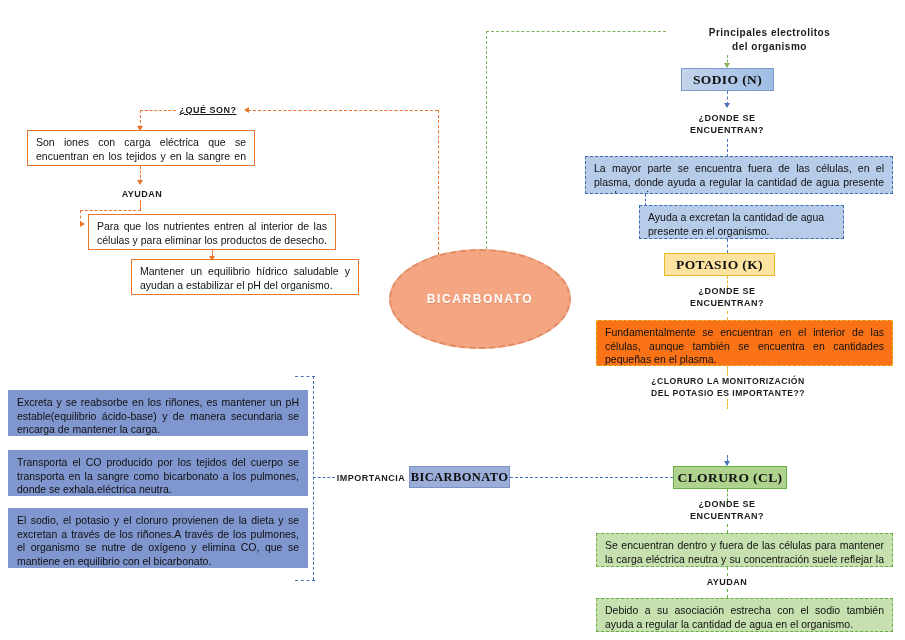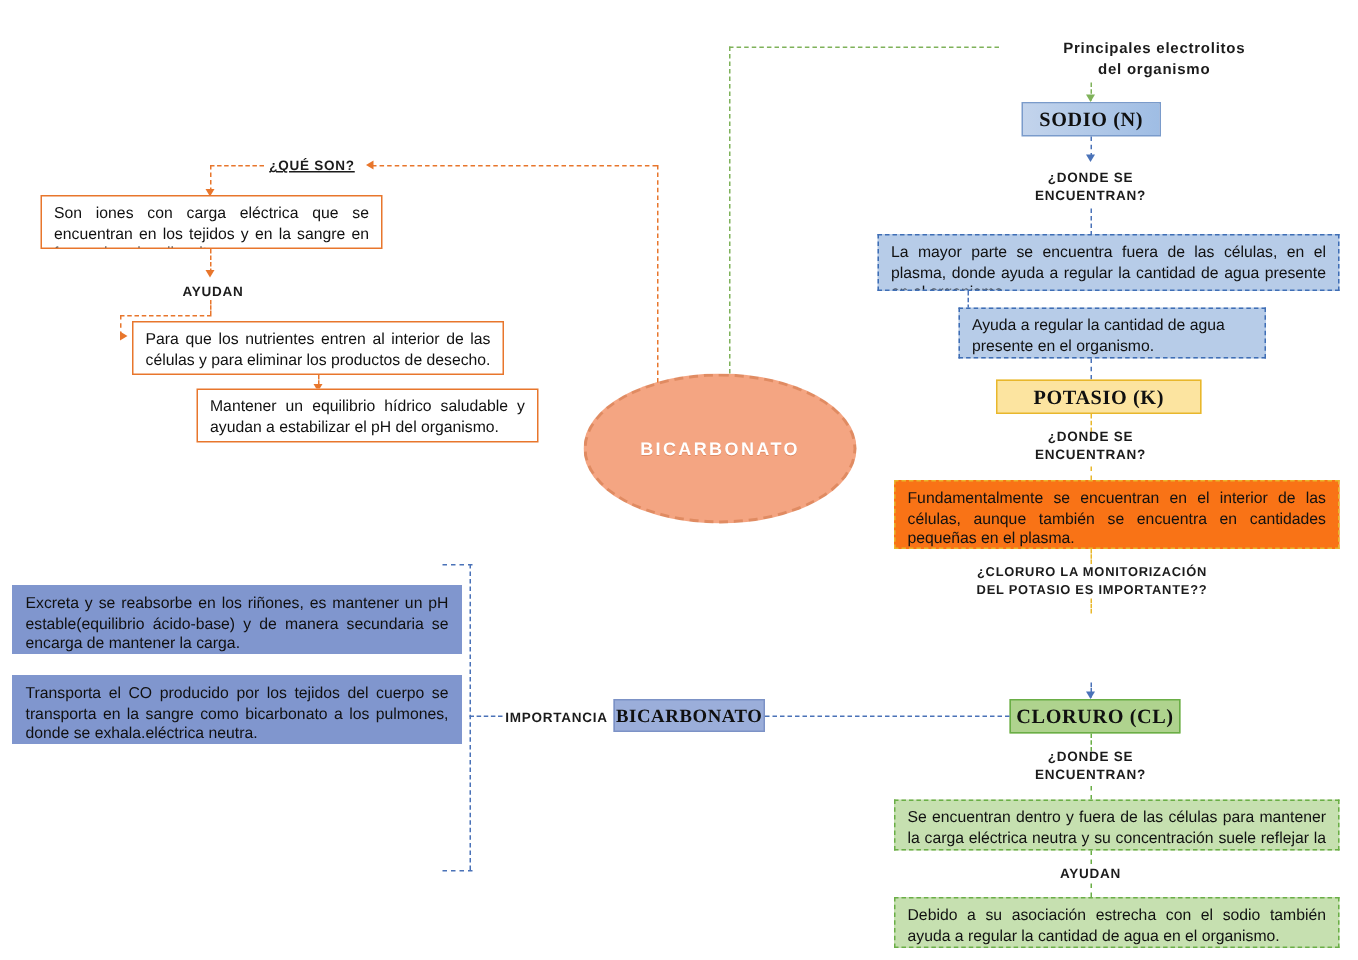--- a/index.html
+++ b/index.html
@@ -139,26 +139,26 @@
 
   <div class="ln v-bl" style="left:727px;top:139px;height:18px;"></div>
 
   <div class="tbox blue-dashed" style="left:585px;top:156px;width:308px;height:38px;">
     <span>La mayor parte se encuentra fuera de las células, en el plasma, donde ayuda a regular la cantidad de agua presente en el organismo.</span>
   </div>
 
   <div class="ln v-bl" style="left:645px;top:194px;height:12px;"></div>
 
   <div class="tbox blue-dashed" style="left:639px;top:205px;width:205px;height:34px;text-align:left;">
-    <span>Ayuda a regular la cantidad de agua presente en el organismo.</span>
+    <span>Ayuda a excretan la cantidad de agua presente en el organismo.</span>
   </div>
 
   <div class="ln v-bl" style="left:727px;top:239px;height:14px;"></div>
 
-  <div class="node potasio" style="left:664px;top:253px;width:137px;height:23px;">
+  <div class="node potasio" style="left:664px;top:253px;width:111px;height:23px;">
     <span>POTASIO (K)</span>
   </div>
 
   <div class="ln v-yl" style="left:727px;top:276px;height:12px;"></div>
   <div class="cap" style="left:662px;top:285px;width:130px;">
     <span>¿DONDE SE</span><br>
     <span>ENCUENTRAN?</span>
   </div>
 
   <div class="ln v-yl" style="left:727px;top:311px;height:9px;"></div>
@@ -222,14 +222,17 @@
   <div class="ln h-bl" style="left:295px;top:580px;width:20px;"></div>
 
   <div class="tbox blue-solid" style="left:8px;top:450px;width:300px;height:46px;">
     <span>Transporta el CO producido por los tejidos del cuerpo se transporta en la sangre como bicarbonato a los pulmones, donde se exhala.eléctrica neutra.</span>
   </div>
 
   <div class="tbox blue-solid" style="left:8px;top:390px;width:300px;height:46px;">
     <span>Excreta y se reabsorbe en los riñones, es mantener un pH estable(equilibrio ácido-base) y de manera secundaria se encarga de mantener la carga.</span>
   </div>
 
+  <div class="tbox blue-solid" style="left:8px;top:508px;width:300px;height:60px;">
+    <span>El sodio, el potasio y el cloruro provienen de la dieta y se excretan a través de los riñones.A través de los pulmones, el organismo se nutre de oxígeno y elimina CO, que se mantiene en equilibrio con el bicarbonato.</span>
+  </div>
 
 </div>
 
 </body></html>

